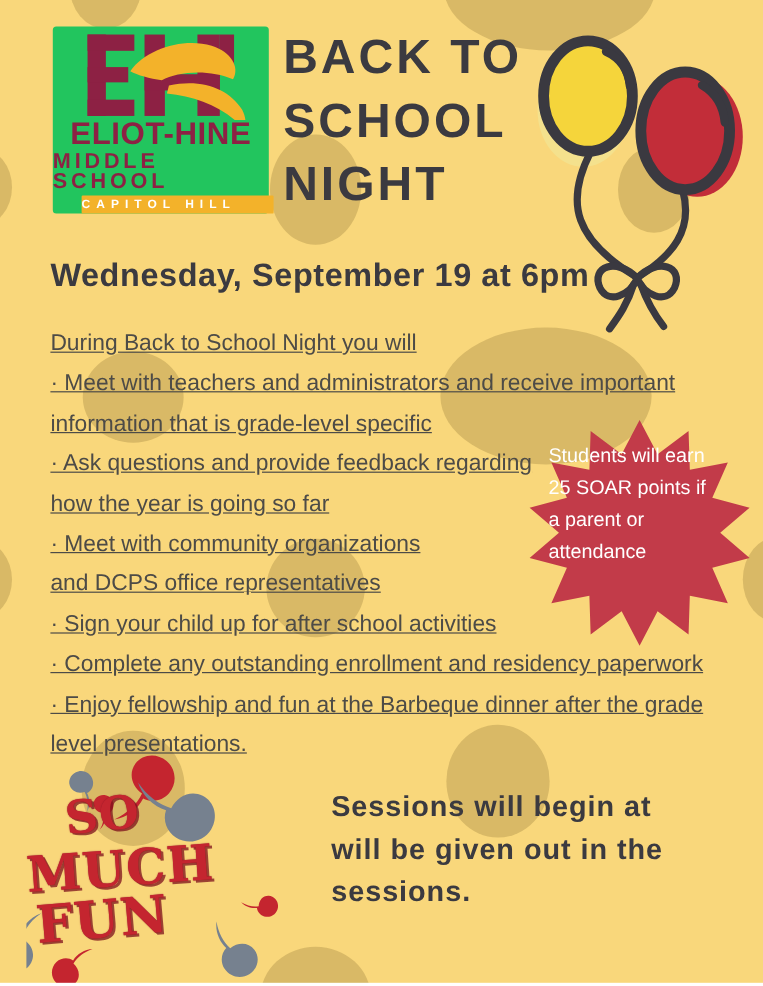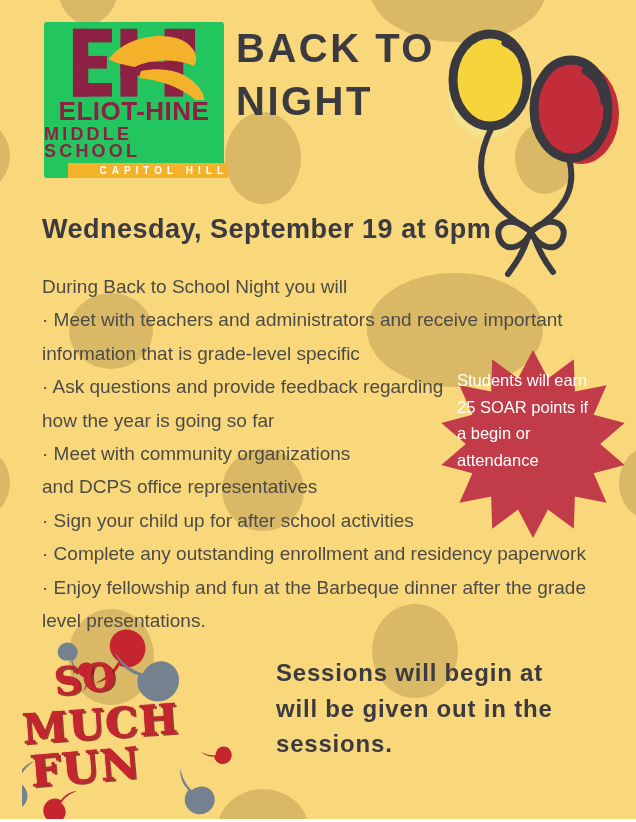--- a/index.html
+++ b/index.html
@@ -19,36 +19,36 @@
     color:#8D2144;font-weight:bold;font-size:26px;letter-spacing:0.5px;
     line-height:26px;margin-top:-2px;font-family:"Liberation Sans",sans-serif;
   }
   .logo-type{
     color:#8D2144;font-weight:bold;font-size:18px;letter-spacing:3.2px;
     line-height:17px;margin-top:2px;
   }
   .logo-band{
     margin-top:3px;width:160px;height:15px;background:#F3B22A;border-radius:1px;
     color:#FFFFFF;font-weight:bold;font-size:10px;letter-spacing:5px;
-    text-align:right;line-height:15px;margin-left:28px;
+    text-align:left;line-height:15px;margin-left:28px;
   }
   
   .title{
     position:absolute;left:236px;top:22px;color:#3B3A40;
     font-weight:bold;font-size:40px;line-height:53px;letter-spacing:2.5px;
   }
   
   .date-heading{
     position:absolute;left:42px;top:214px;color:#3B3A40;
     font-weight:bold;font-size:27px;letter-spacing:0.5px;text-align:center;
   }
   
   .body-text{
     position:absolute;left:42px;top:270px;width:560px;color:#4D4B47;
-    font-size:19px;line-height:33.4px;
+    font-size:19px;line-height:33.4px;text-decoration:underline;
   }
   
   .badge-svg{position:absolute;left:437px;top:348px;}
   .badge-text{
     position:absolute;left:457px;top:367px;width:152px;text-align:left;
     color:#FFFFFF;font-size:16.5px;line-height:26.5px;
   }
   
   .fun{position:absolute;left:22px;top:622px;width:215px;height:205px;}
   .fun-word{
@@ -110,20 +110,21 @@
                  C148,79 121,69 92,66 Z"></path>
       </g>
     </svg>
     <div class="logo-name">ELIOT-HINE</div>
     <div class="logo-type">MIDDLE SCHOOL</div>
     <div class="logo-band">CAPITOL HILL</div>
   </div>
 
   <div class="title">
     <div>BACK TO</div>
+    <div>SCHOOL</div>
     <div>NIGHT</div>
   </div>
 
   <svg class="layer" style="left:428px;top:10px;" width="210" height="272" viewBox="0 0 210 272">
 
     <ellipse cx="58" cy="82" rx="38" ry="47" fill="#F4E18D"></ellipse>
 
     <ellipse cx="153" cy="104" rx="38" ry="50" fill="#C22D39"></ellipse>
 
     <g fill="none" stroke="#3A3940" stroke-width="6" stroke-linecap="round">
@@ -164,21 +165,21 @@
   <svg class="badge-svg" width="192" height="192" viewBox="0 0 200 200">
     <polygon fill="#C23B49" points="100,2 115.6,31.8 142.5,11.7 143.6,45.3 176.6,38.9 163.1,69.6
               195.5,78.2 170,100 195.5,121.8 163.1,130.4 176.6,161.1 143.6,154.7
               142.5,188.3 115.6,168.2 100,198 84.4,168.2 57.5,188.3 56.4,154.7
               23.4,161.1 36.9,130.4 4.5,121.8 30,100 4.5,78.2 36.9,69.6
               23.4,38.9 56.4,45.3 57.5,11.7 84.4,31.8"></polygon>
   </svg>
   <div class="badge-text">
     <div>Students will earn</div>
     <div>25 SOAR points if</div>
-    <div>a begin or</div>
+    <div>a parent or</div>
     <div>attendance</div>
   </div>
 
   <div class="fun">
     <svg width="215" height="205" viewBox="0 0 215 205">
       <g>
         <path fill="#C4252F" transform="translate(88,2) rotate(14) scale(0.95)" d="M0,64 C10,56 16,46 18,36 C8,32 2,22 6,12 C10,2 22,-2 32,3 C42,8 46,20 41,30 C37,38 28,42 20,40 C18,50 10,60 0,64 Z"></path>
         <path fill="#76818F" transform="translate(160,36) rotate(95) scale(1.05)" d="M0,64 C10,56 16,46 18,36 C8,32 2,22 6,12 C10,2 22,-2 32,3 C42,8 46,20 41,30 C37,38 28,42 20,40 C18,50 10,60 0,64 Z"></path>
         <path fill="#76818F" transform="translate(30,30) rotate(-40) scale(0.5)" d="M0,64 C10,56 16,46 18,36 C8,32 2,22 6,12 C10,2 22,-2 32,3 C42,8 46,20 41,30 C37,38 28,42 20,40 C18,50 10,60 0,64 Z"></path>
         <path fill="#C4252F" transform="translate(52,44) rotate(-20) scale(0.42)" d="M0,64 C10,56 16,46 18,36 C8,32 2,22 6,12 C10,2 22,-2 32,3 C42,8 46,20 41,30 C37,38 28,42 20,40 C18,50 10,60 0,64 Z"></path>

